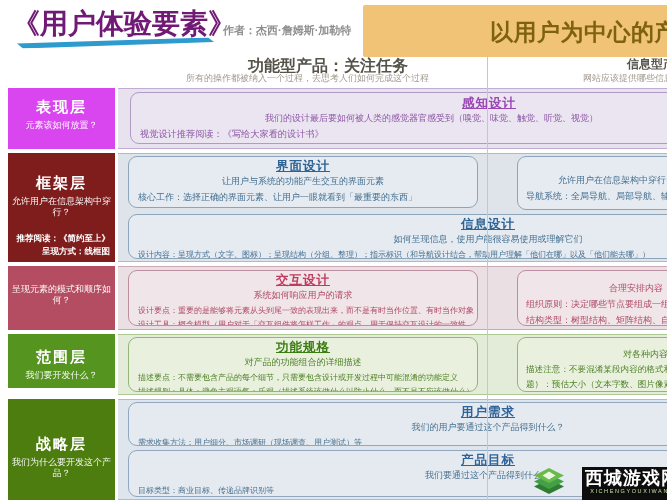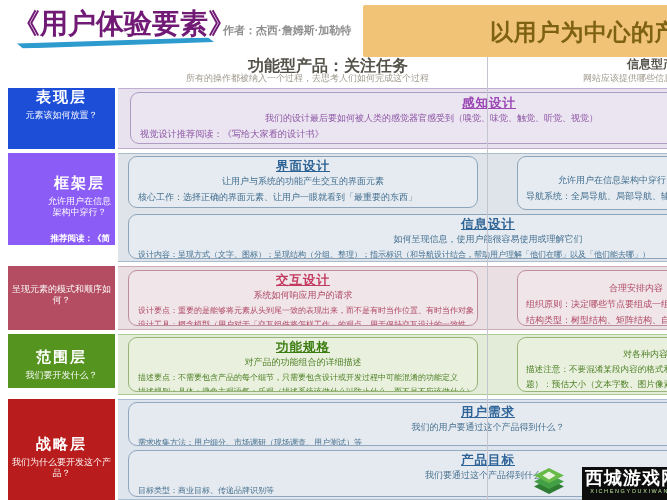--- a/index.html
+++ b/index.html
@@ -20,25 +20,25 @@
   .col-l-title { position:absolute; left:248px; top:56px; font-size:16px; font-weight:bold; color:#55524a; white-space:nowrap; }
   .col-l-sub   { position:absolute; left:186px; top:72px; font-size:9px; color:#a09a8e; white-space:nowrap; }
   .col-r-title { position:absolute; left:627px; top:56px; font-size:12px; font-weight:bold; color:#55524a; white-space:nowrap; }
   .col-r-sub   { position:absolute; left:583px; top:72px; font-size:9px; color:#a09a8e; white-space:nowrap; }
   .vdivider { position:absolute; left:487px; top:57px; width:1px; height:443px; background:#c5c5cf; z-index:6; }
   
   .sb { position:absolute; left:8px; width:107px; color:#fff; text-align:center; z-index:2; }
   .sb .sbt { font-size:15px; font-weight:bold; letter-spacing:2px; }
   .sb .sbs { font-size:9px; margin-top:3px; padding:0 3px; line-height:1.25; color:rgba(255,255,255,0.96); }
   .sb .sbn { text-align:right; font-size:8.5px; padding:0 5px; line-height:1.55; margin-top:13px; font-weight:bold; }
-  .sb1 { top:88px;  height:61px;  background:#1d4ed8; }
-  .sb2 { top:153px; height:92px; background:#8b5cf6; padding-top:21px;padding-left:36px; }
+  .sb1 { top:88px;  height:61px;  background:#d946ef; padding-top:10px; }
+  .sb2 { top:153px; height:109px; background:#7f1d1d; padding-top:21px; }
   .sb3 { top:266px; height:64px;  background:#b44d62; padding-top:15px; }
   .sb4 { top:334px; height:54px;  background:#569420; padding-top:14px; }
-  .sb5 { top:399px; height:101px; background:#b91c1c; padding-top:36px; }
+  .sb5 { top:399px; height:101px; background:#4d7c0f; padding-top:36px; }
   
   .strip { position:absolute; left:118px; width:549px; border-top:1px solid; border-bottom:1px solid; z-index:1; }
   .r1 { top:88px;  height:61px;  background:#e8e1ee; border-color:#bfaed2; }
   .r2 { top:153px; height:109px; background:#dee4ea; border-color:#a9bccd; }
   .r3 { top:266px; height:64px;  background:#eae0e4; border-color:#c9abb6; }
   .r4 { top:334px; height:61px;  background:#e3ecd9; border-color:#afc994; }
   .r5 { top:399px; height:101px; background:#dfe5ec; border-color:#a9bdd1; }
   
   .box { position:absolute; border:1px solid; border-radius:9px; z-index:2; overflow:hidden; }
   .box .bt { font-size:12.5px; font-weight:bold; text-align:center; text-decoration:underline;

